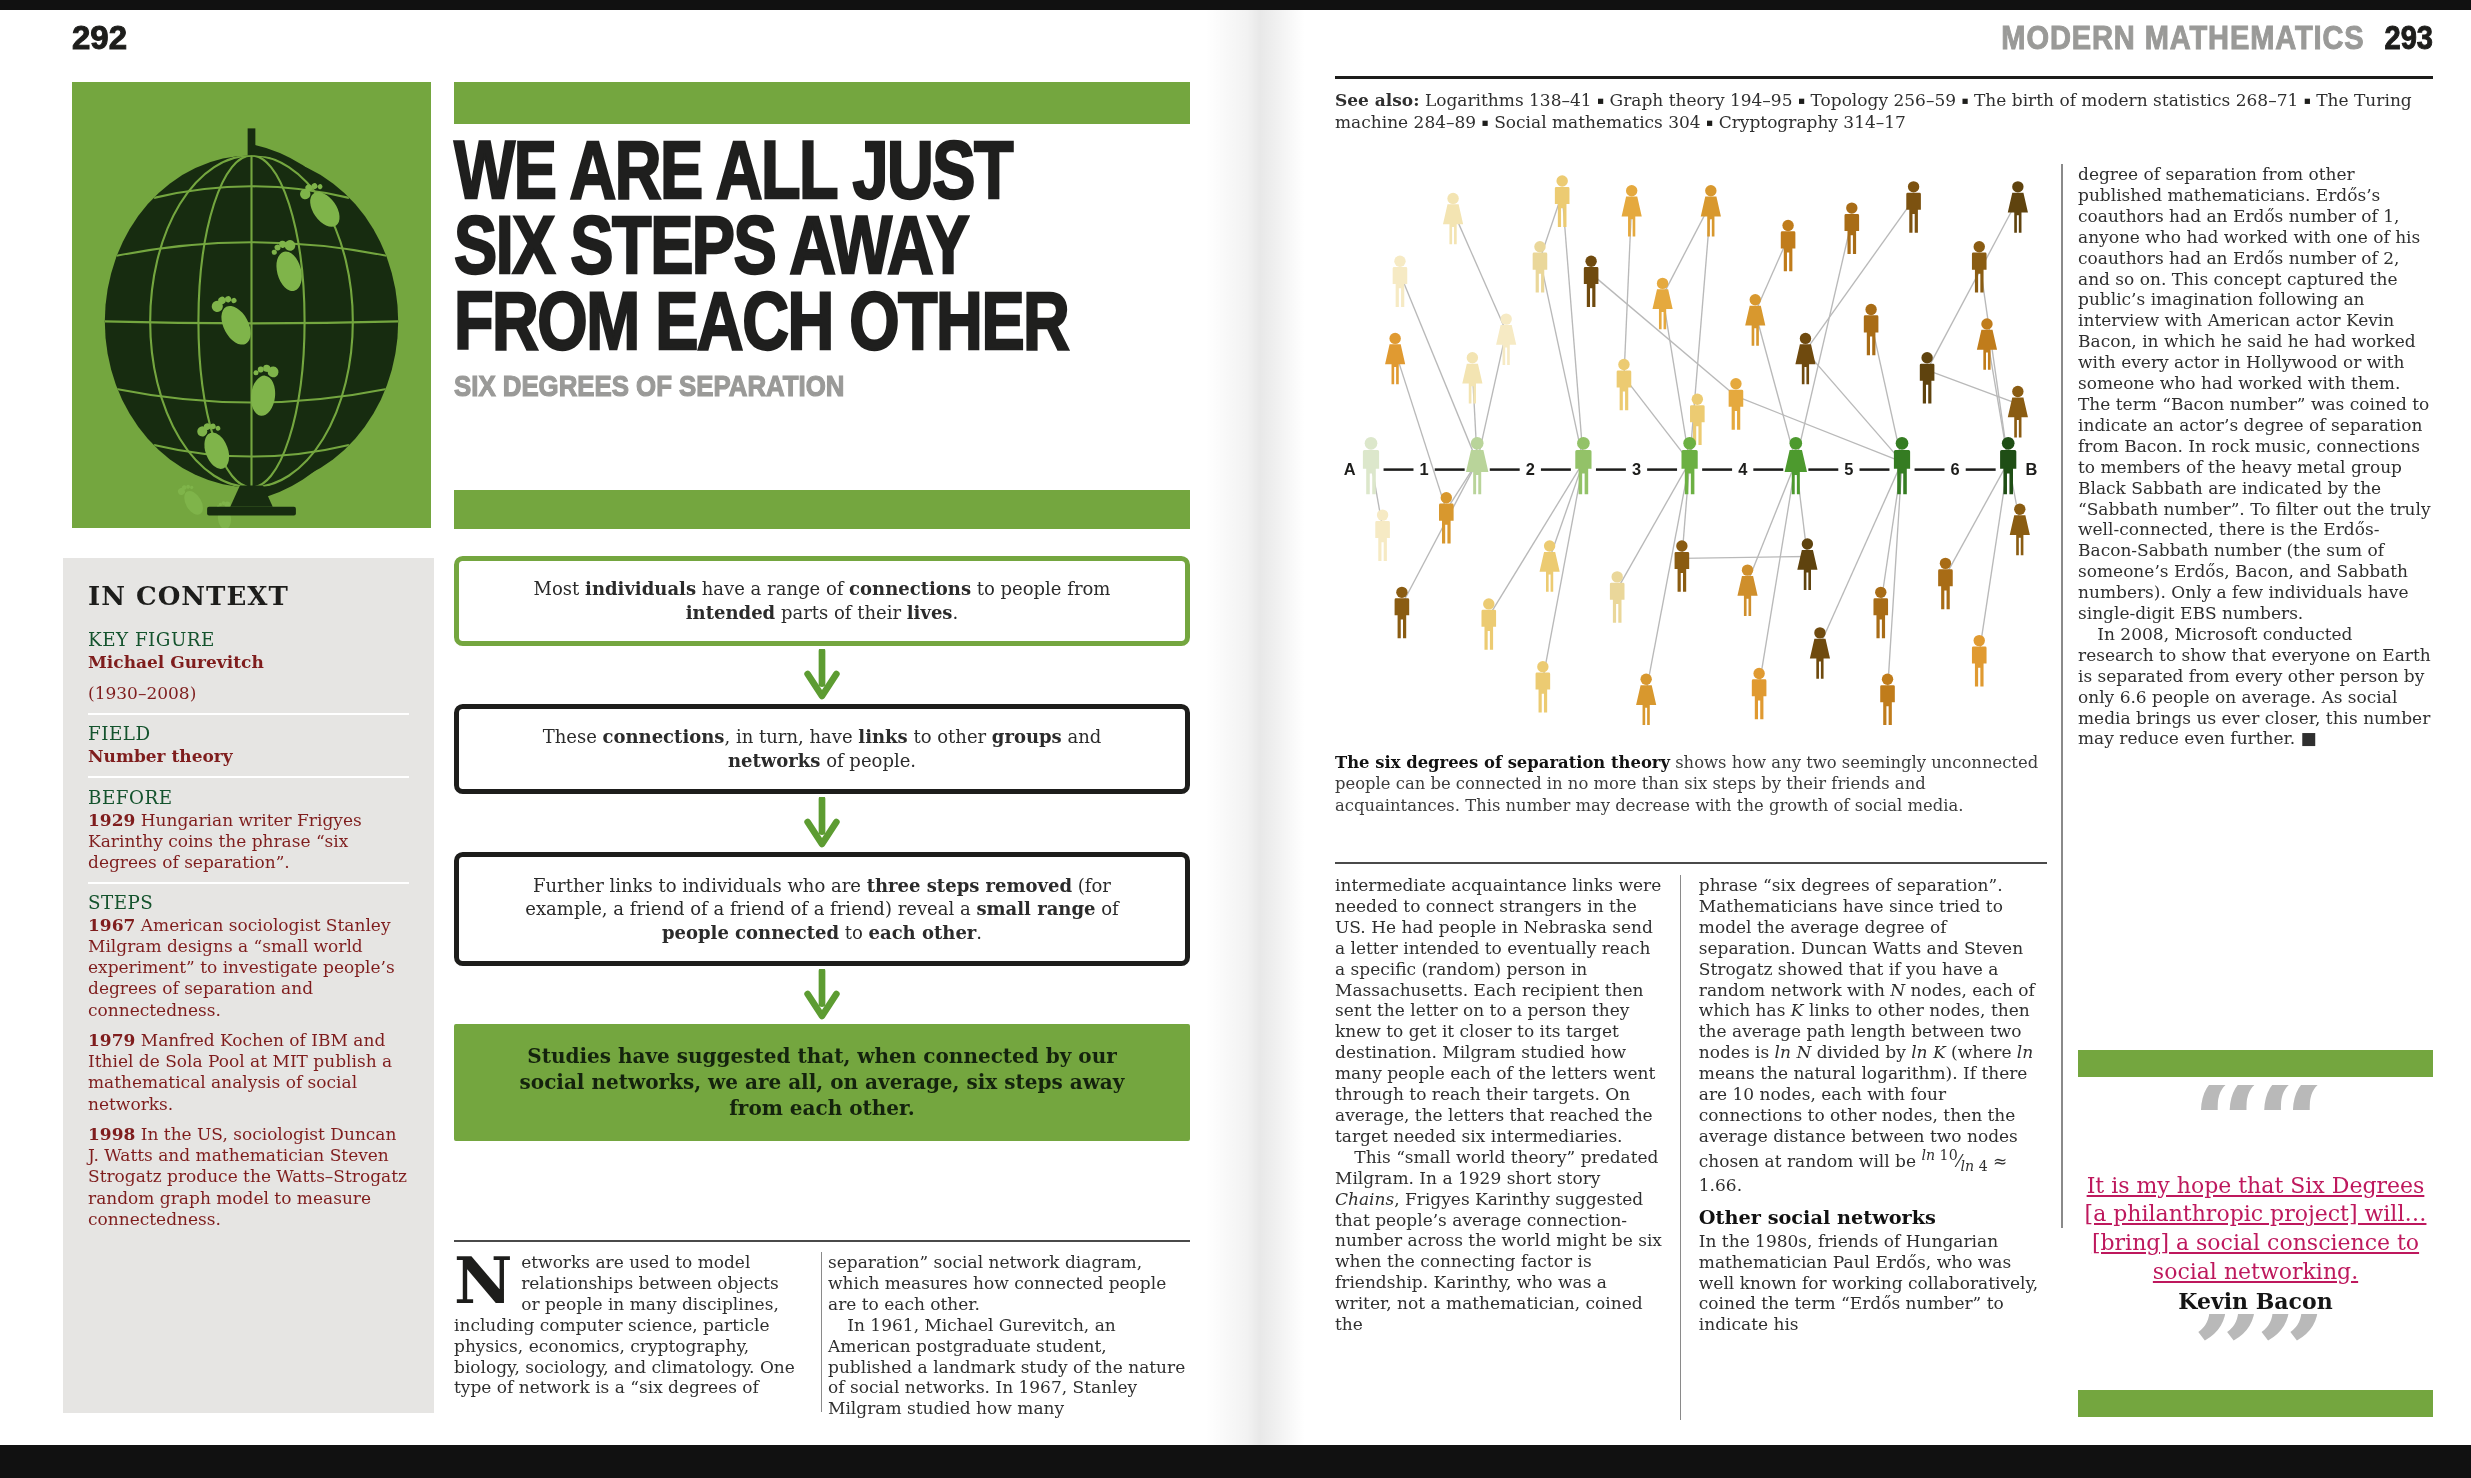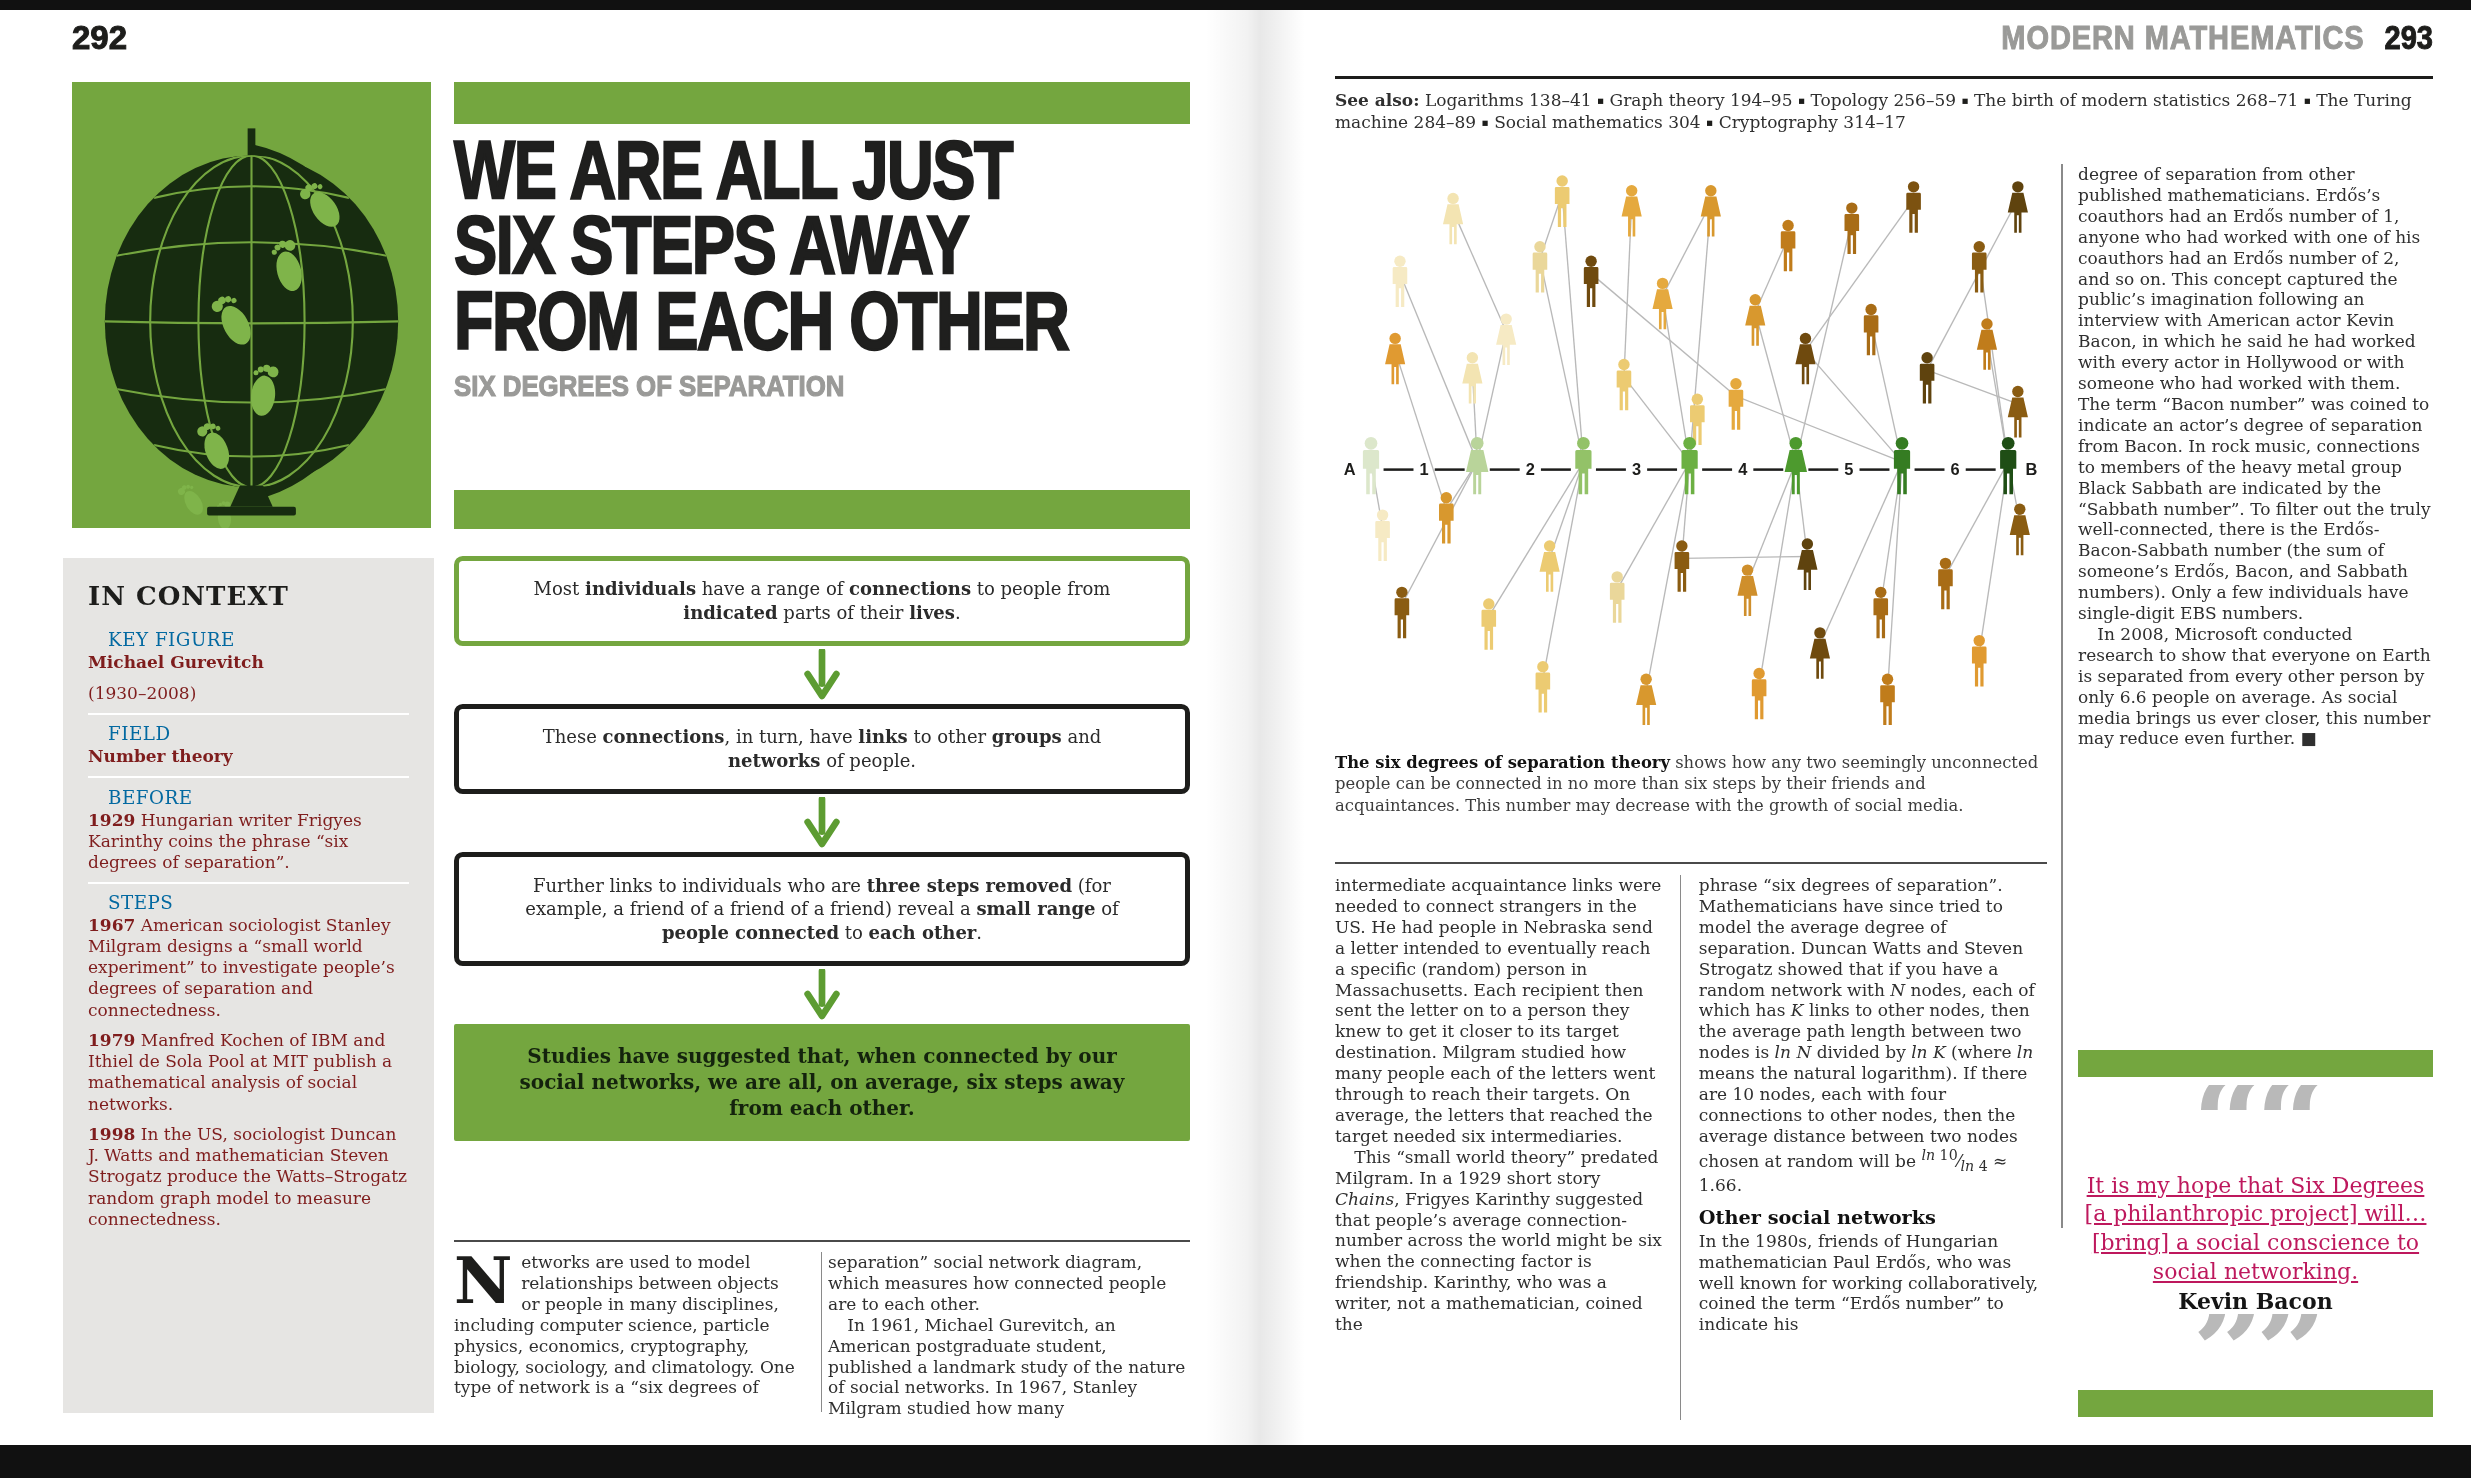--- a/index.html
+++ b/index.html
@@ -27,21 +27,21 @@
   #article-subtitle{left:454px;top:369px;width:736px;font-family:"Liberation Sans",sans-serif;font-weight:bold;
                     font-size:30px;color:#9a9a98;-webkit-text-stroke:1.2px #9a9a98;letter-spacing:0;
                     transform:scaleX(0.86);transform-origin:0 50%;white-space:nowrap;}
   
   #globe-box{left:72px;top:82px;width:359px;height:446px;background:#74a63f;}
   
   #sidebar{left:63px;top:558px;width:371px;height:855px;background:#e6e5e3;padding:23px 25px;}
   #sidebar h2{margin:0 0 9.7px 0;font-size:26px;letter-spacing:1px;color:#1d1d1b;font-weight:bold;}
   .sb-sec{border-top:2.9px solid #ffffff;padding-top:8.7px;margin-top:8.7px;}
   .sb-sec:first-child{border-top:none;margin-top:1.9px;}
-  .sb-label{font-size:18.3px;color:#0369a1;letter-spacing:0.5px;margin-bottom:1.9px;margin-left:20px;}
+  .sb-label{font-size:18.3px;color:#14532d;letter-spacing:0.5px;margin-bottom:1.9px;}
   .sb-p{margin:0 0 9.7px 0;font-size:17px;line-height:1.24;color:#7f1d1d;}
   .sb-p:last-child{margin-bottom:3.9px;}
   
   #flow-chart{left:454px;top:556px;width:736px;display:flex;flex-direction:column;align-items:center;}
   .fbox{width:100%;background:#ffffff;text-align:center;font-size:18px;line-height:1.32;color:#2b2b2b;
         padding:16.4px 42px;border-radius:8.7px;}
   .green-outline{border:5.8px solid #74a63f;}
   .black-outline{border:5.8px solid #1d1d1b;}
   .green-solid{background:#74a63f;border:none;font-weight:bold;color:#14230d;font-size:20px;line-height:1.3;
                padding:19.3px 39px;border-radius:1.9px;}
@@ -159,21 +159,21 @@
         <div class="sb-sec">
      <div class="sb-label">STEPS</div>
           <p class="sb-p"><b>1967</b> American sociologist Stanley Milgram designs a “small world experiment” to investigate people’s degrees of separation and connectedness.</p>
           <p class="sb-p"><b>1979</b> Manfred Kochen of IBM and Ithiel de Sola Pool at MIT publish a mathematical analysis of social networks.</p>
           <p class="sb-p"><b>1998</b> In the US, sociologist Duncan J. Watts and mathematician Steven Strogatz produce the Watts–Strogatz random graph model to measure connectedness.</p>
         </div>
       </div>
   </div>
 
   <div class="abs" id="flow-chart">
-      <div class="fbox green-outline">Most <b>individuals</b> have a range of <b>connections</b> to people from <b>indicated</b> parts of their <b>lives</b>.</div>
+      <div class="fbox green-outline">Most <b>individuals</b> have a range of <b>connections</b> to people from <b>intended</b> parts of their <b>lives</b>.</div>
       <svg class="flow-arrow" width="44" height="52" viewBox="0 0 46 54">
         <path d="M23,2 L23,36 M8,26 L23,49 L38,26"></path>
       </svg>
       <div class="fbox black-outline">These <b>connections</b>, in turn, have <b>links</b> to other <b>groups</b> and <b>networks</b> of people.</div>
       <svg class="flow-arrow" width="44" height="52" viewBox="0 0 46 54">
         <path d="M23,2 L23,36 M8,26 L23,49 L38,26"></path>
       </svg>
       <div class="fbox black-outline">Further links to individuals who are <b>three steps removed</b> (for example, a friend of a friend of a friend) reveal a <b>small range</b> of <b>people connected</b> to <b>each other</b>.</div>
       <svg class="flow-arrow" width="44" height="52" viewBox="0 0 46 54">
         <path d="M23,2 L23,36 M8,26 L23,49 L38,26"></path>

